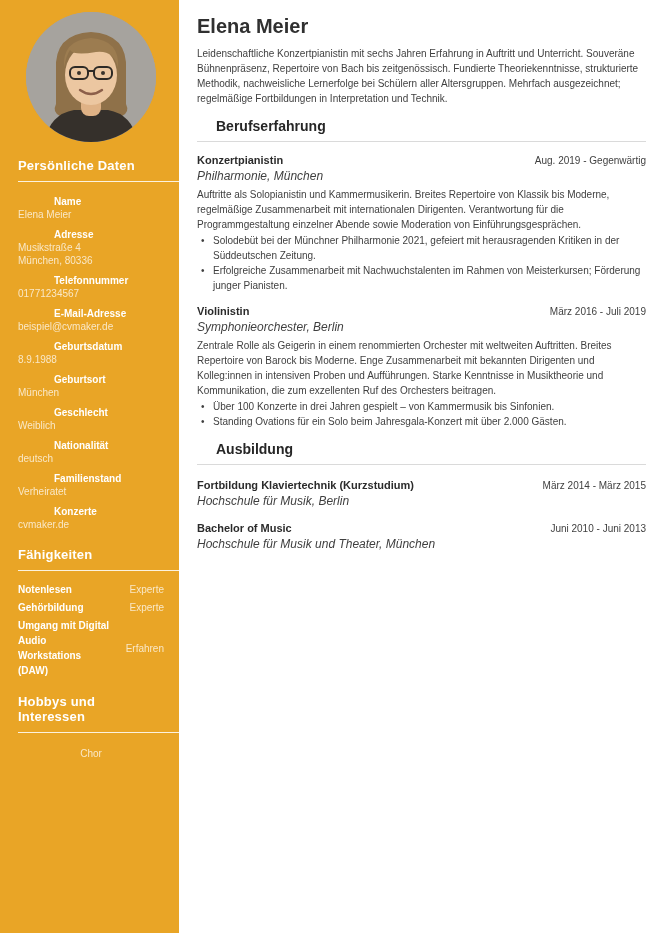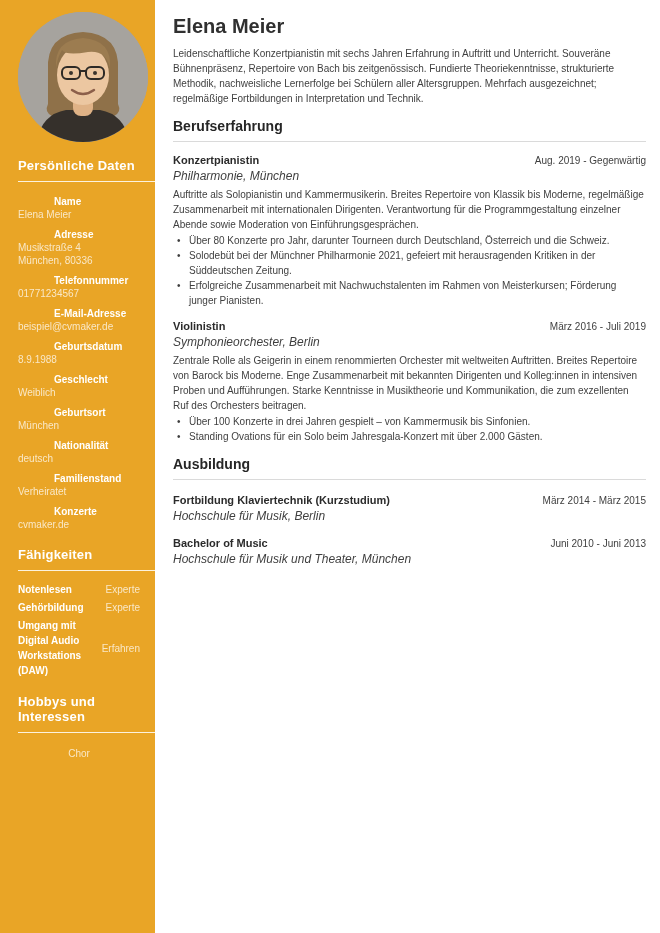--- a/index.html
+++ b/index.html
@@ -1,40 +1,40 @@
 <!DOCTYPE html>
 <html><head>
 <meta charset="utf-8">
 <style>
   * { margin:0; padding:0; box-sizing:border-box; }
   html,body { background:#ffffff; }
   body { width:660px; height:933px; font-family:"Liberation Sans", sans-serif; overflow:hidden; }
   .page { display:flex; width:660px; height:933px; background:#ffffff; }
 
   
-  .sidebar { width:155px; flex-shrink:0; background:#E9A526; color:#ffffff; padding:0 15px 20px 18px; }
+  .sidebar { width:179px; flex-shrink:0; background:#E9A526; color:#ffffff; padding:0 15px 20px 18px; }
   .photo-wrap { width:130px; height:130px; border-radius:50%; overflow:hidden; margin:12px auto 0 auto; background:#a6a39e; }
   .photo-wrap svg { display:block; }
   .side-title { font-size:13px; font-weight:bold; color:#ffffff; margin-top:16px; letter-spacing:0.2px; }
   .side-rule { border:none; border-top:1px solid rgba(255,255,255,0.85); margin:8px -15px 0 0; }
   .fields { margin-top:13px; }
   .field { margin-bottom:7px; }
   .field-label { font-size:10px; font-weight:bold; color:#ffffff; line-height:13px;margin-left:36px; }
   .field-value { font-size:10px; color:rgba(255,255,255,0.74); line-height:13px; white-space:pre-line; }
   .skills { margin-top:11px; }
   .skill-row { display:flex; align-items:center; justify-content:space-between; margin-bottom:3px; }
   .skill-name { font-size:10px; font-weight:bold; color:#ffffff; line-height:15px; flex:1; padding-right:16px; }
   .skill-level { font-size:10px; color:rgba(255,255,255,0.74); flex-shrink:0; }
   .hobby { font-size:10px; color:rgba(255,255,255,0.74); margin-top:14px; line-height:14px;text-align:center; }
 
   
   .main { flex:1; padding:10px 14px 0 18px; color:#3f3f3f; }
   .name { font-size:20px; font-weight:bold; color:#303030; margin-top:4px; line-height:25px; }
   .summary { font-size:10px; line-height:15px; color:#3f3f3f; margin-top:7px; }
-  .section-title { font-size:14px; font-weight:bold; color:#262626; margin-top:11px; line-height:18px; }
+  .section-title { font-size:14px; font-weight:bold; color:#262626; margin-top:11px; line-height:18px;margin-left:19px; }
   .main-rule { border:none; border-top:1px solid #dadada; margin:6px 0 0 0; }
   .entry { margin-top:11px; }
   .entry-header { display:flex; justify-content:space-between; align-items:baseline; }
   .entry-title { font-size:11px; font-weight:bold; color:#2b2b2b; line-height:14px;text-align:center; }
   .entry-date { font-size:10px; color:#3f3f3f; white-space:nowrap;text-align:center; }
   .entry-org { font-size:12px; font-style:italic; color:#3f3f3f; margin-top:3px; line-height:13px; }
   .entry-desc { font-size:10px; line-height:15px; color:#3f3f3f; margin-top:4px; }
   .bullets { list-style:none; margin-top:1px; }
   .bullets li { position:relative; font-size:10px; line-height:15px; color:#3f3f3f; padding-left:16px; }
   .bullets li::before { content:"•"; position:absolute; left:4px; top:0; font-size:10px; color:#3f3f3f; }
@@ -92,26 +92,26 @@
         </div>
         <div class="field">
           <div class="field-label">E-Mail-Adresse</div>
           <div class="field-value">beispiel@cvmaker.de</div>
         </div>
         <div class="field">
           <div class="field-label">Geburtsdatum</div>
           <div class="field-value">8.9.1988</div>
         </div>
         <div class="field">
+          <div class="field-label">Geburtsort</div>
+          <div class="field-value">München</div>
+        </div>
+        <div class="field">
           <div class="field-label">Geschlecht</div>
           <div class="field-value">Weiblich</div>
-        </div>
-        <div class="field">
-          <div class="field-label">Geburtsort</div>
-          <div class="field-value">München</div>
         </div>
         <div class="field">
           <div class="field-label">Nationalität</div>
           <div class="field-value">deutsch</div>
         </div>
         <div class="field">
           <div class="field-label">Familienstand</div>
           <div class="field-value">Verheiratet</div>
         </div>
         <div class="field">
@@ -157,21 +157,20 @@
     <hr class="main-rule">
 
     <div class="entry">
       <div class="entry-header">
         <div class="entry-title">Konzertpianistin</div>
         <div class="entry-date">Aug. 2019 - Gegenwärtig</div>
       </div>
       <div class="entry-org">Philharmonie, München</div>
       <div class="entry-desc">Auftritte als Solopianistin und Kammermusikerin. Breites Repertoire von Klassik bis Moderne, regelmäßige Zusammenarbeit mit internationalen Dirigenten. Verantwortung für die Programmgestaltung einzelner Abende sowie Moderation von Einführungsgesprächen.</div>
       <ul class="bullets">
-        <li>Über 80 Konzerte pro Jahr, darunter Tourneen durch Deutschland, Österreich und die Schweiz.</li>
         <li>Solodebüt bei der Münchner Philharmonie 2021, gefeiert mit herausragenden Kritiken in der Süddeutschen Zeitung.</li>
         <li>Erfolgreiche Zusammenarbeit mit Nachwuchstalenten im Rahmen von Meisterkursen; Förderung junger Pianisten.</li>
       </ul>
     </div>
 
     <div class="entry">
       <div class="entry-header">
         <div class="entry-title">Violinistin</div>
         <div class="entry-date">März 2016 - Juli 2019</div>
       </div>

